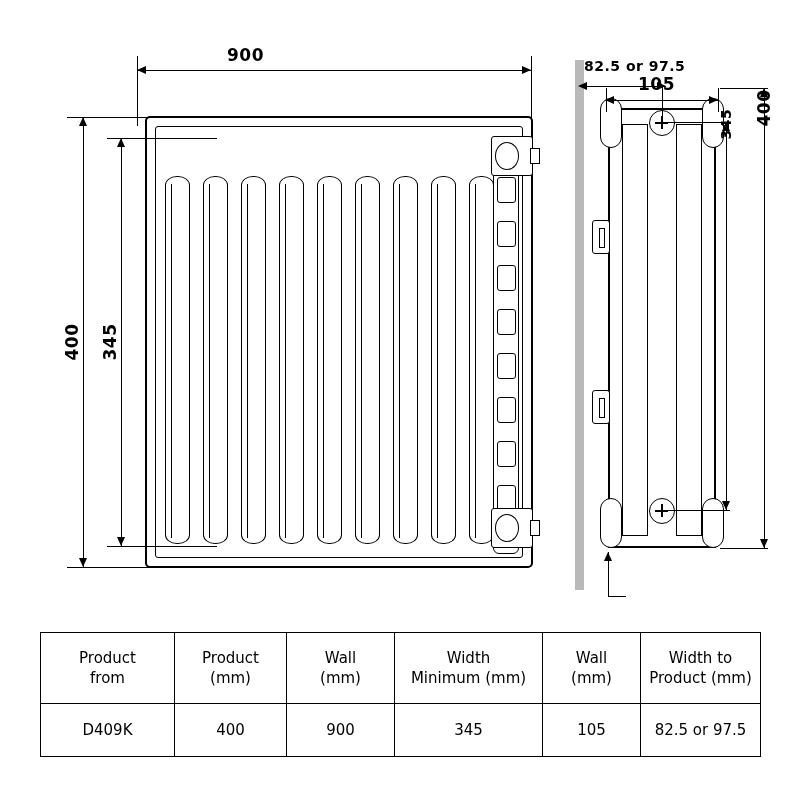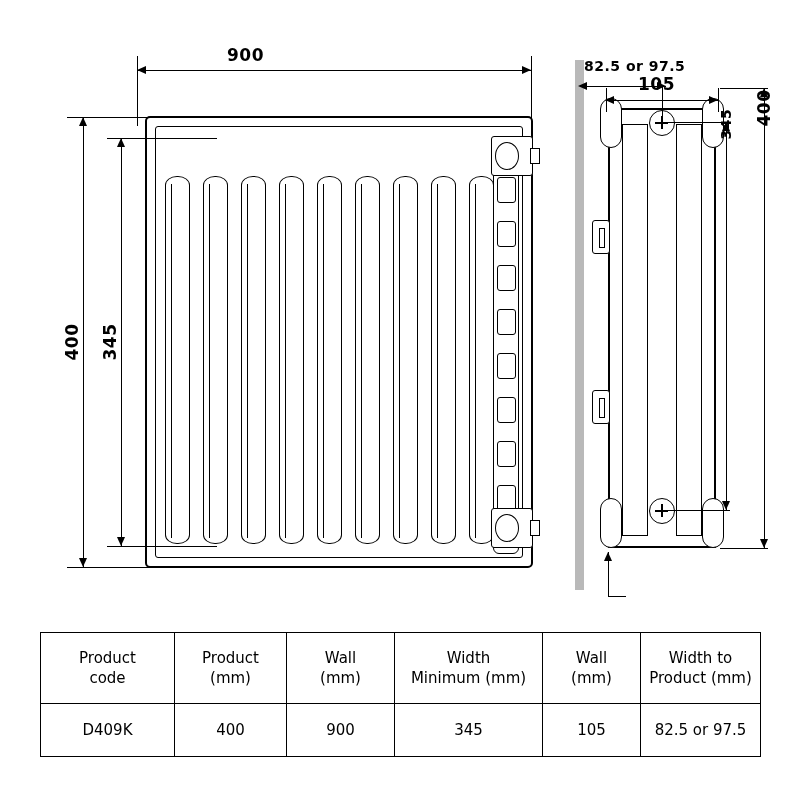--- a/index.html
+++ b/index.html
@@ -407,21 +407,21 @@
       <col style="width:112px">
       <col style="width:108px">
       <col style="width:148px">
       <col style="width:98px">
       <col style="width:120px">
     </colgroup>
     <tbody>
       <tr class="head">
         <td>
           <div>Product</div>
-          <div>code</div>
+          <div>from</div>
         </td>
         <td>
           <div>Product</div>
           <div>(mm)</div>
         </td>
         <td>
           <div>Wall</div>
           <div>(mm)</div>
         </td>
         <td>

